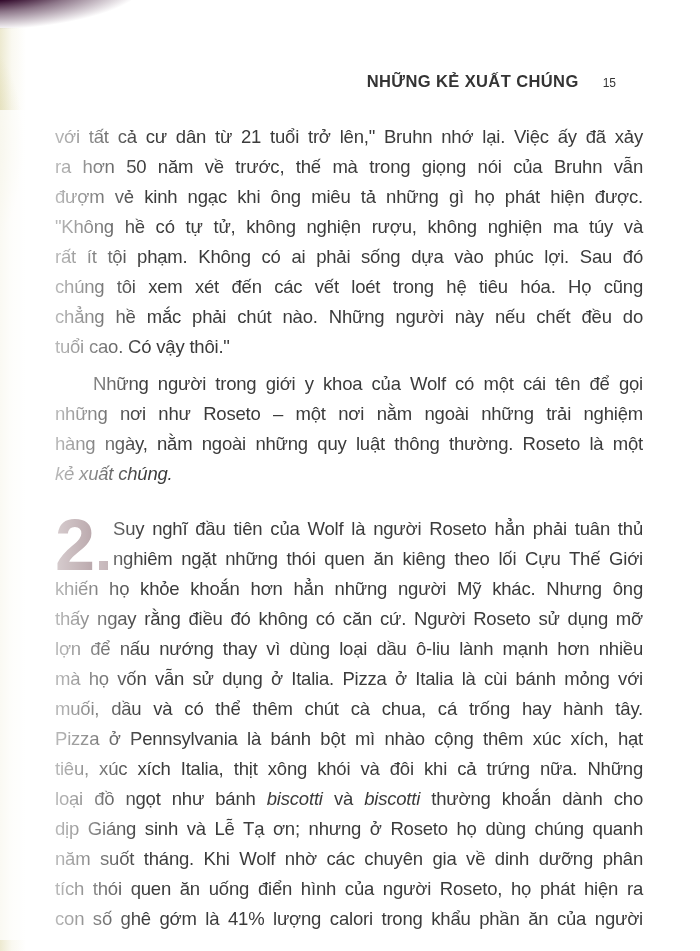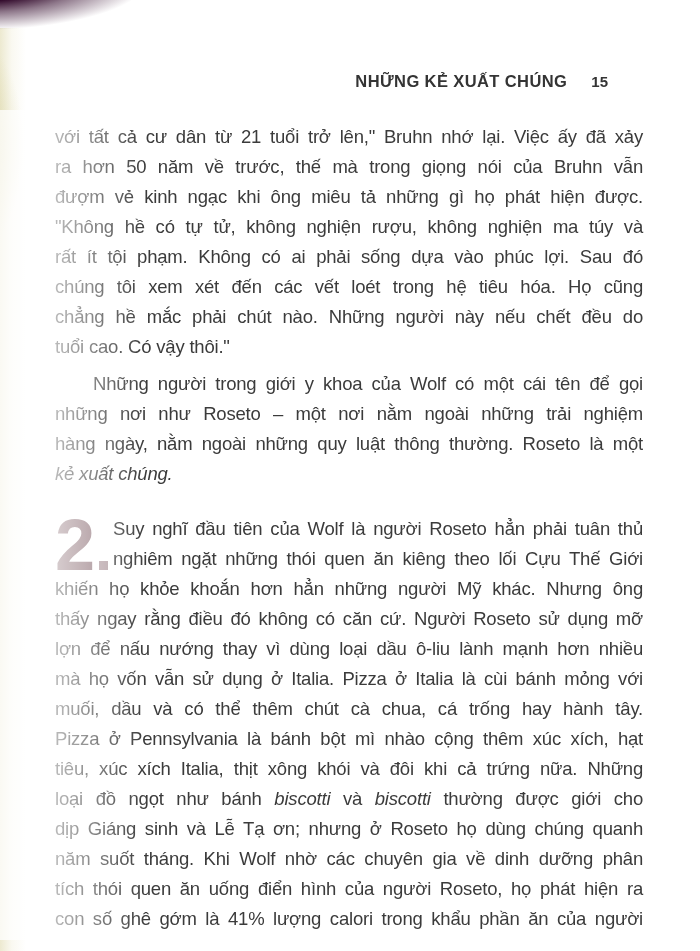--- a/index.html
+++ b/index.html
@@ -7,29 +7,29 @@
     position:relative;
     width:700px; height:951px;
     margin:0 auto;
     background:var(--background, #ffffff);
     overflow:hidden;
     font-family:"Liberation Sans","DejaVu Sans",sans-serif;
   }
 
   
   .header {
-    position:absolute; top:72px; left:0; right:92px;
+    position:absolute; top:72px; left:0; right:84px;
     display:flex; justify-content:flex-end; align-items:baseline; gap:24px;padding-left:40px;
   }
   .header-title {
     font-size:16.5px; font-weight:bold; letter-spacing:0.4px;
     color:var(--header_text, #343434);
   }
   .page-number {
-    font-size:15px; font-weight:bold;
+    font-size:12px; font-weight:normal;
     color:var(--header_text, #343434);
   }
 
   
   .body-text {
     position:absolute; top:122px; left:55px; width:588px;
     font-size:18.5px; line-height:30px; letter-spacing:-0.2px;
     color:var(--body_text, #3b3b3b);
   }
   .para + .para { margin-top:7px; }
@@ -116,21 +116,21 @@
         <span class="drop-cap-dot"></span>
         <div class="line"><span>Suy nghĩ đầu tiên của Wolf là người Roseto hẳn phải tuân thủ</span></div>
         <div class="line"><span>nghiêm ngặt những thói quen ăn kiêng theo lối Cựu Thế Giới</span></div>
         <div class="line"><span>khiến họ khỏe khoắn hơn hẳn những người Mỹ khác. Nhưng ông</span></div>
         <div class="line"><span>thấy ngay rằng điều đó không có căn cứ. Người Roseto sử dụng mỡ</span></div>
         <div class="line"><span>lợn để nấu nướng thay vì dùng loại dầu ô-liu lành mạnh hơn nhiều</span></div>
         <div class="line"><span>mà họ vốn vẫn sử dụng ở Italia. Pizza ở Italia là cùi bánh mỏng với</span></div>
         <div class="line"><span>muối, dầu và có thể thêm chút cà chua, cá trống hay hành tây.</span></div>
         <div class="line"><span>Pizza ở Pennsylvania là bánh bột mì nhào cộng thêm xúc xích, hạt</span></div>
         <div class="line"><span>tiêu, xúc xích Italia, thịt xông khói và đôi khi cả trứng nữa. Những</span></div>
-        <div class="line"><span>loại đồ ngọt như bánh </span><em>biscotti</em><span> và </span><em>biscotti</em><span> thường được giới cho</span></div>
+        <div class="line"><span>loại đồ ngọt như bánh </span><em>biscotti</em><span> và </span><em>biscotti</em><span> thường khoắn dành cho</span></div>
         <div class="line"><span>dịp Giáng sinh và Lễ Tạ ơn; nhưng ở Roseto họ dùng chúng quanh</span></div>
         <div class="line"><span>năm suốt tháng. Khi Wolf nhờ các chuyên gia về dinh dưỡng phân</span></div>
         <div class="line"><span>tích thói quen ăn uống điển hình của người Roseto, họ phát hiện ra</span></div>
         <div class="line"><span>con số ghê gớm là 41% lượng calori trong khẩu phần ăn của người</span></div>
       </div>
     </div>
 
   <div class="spine-strip"></div>
   <div class="spine-glow"></div>
   <div class="left-fade"></div>

